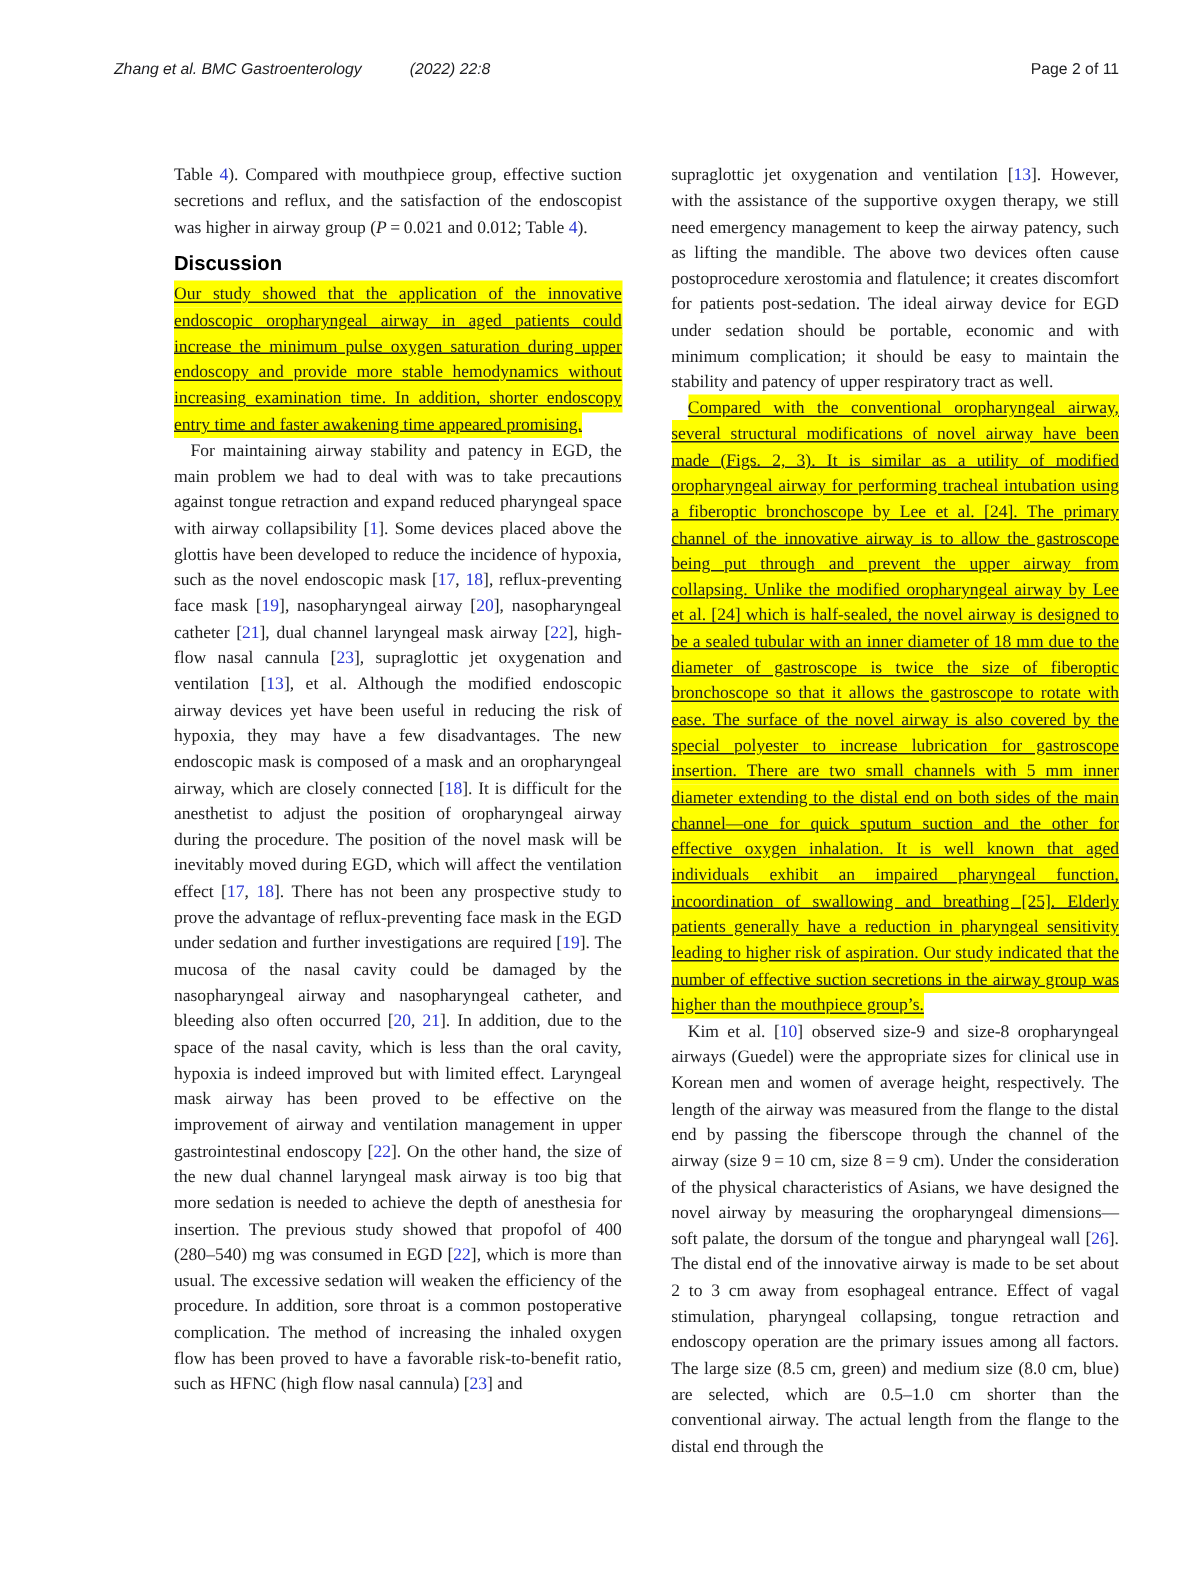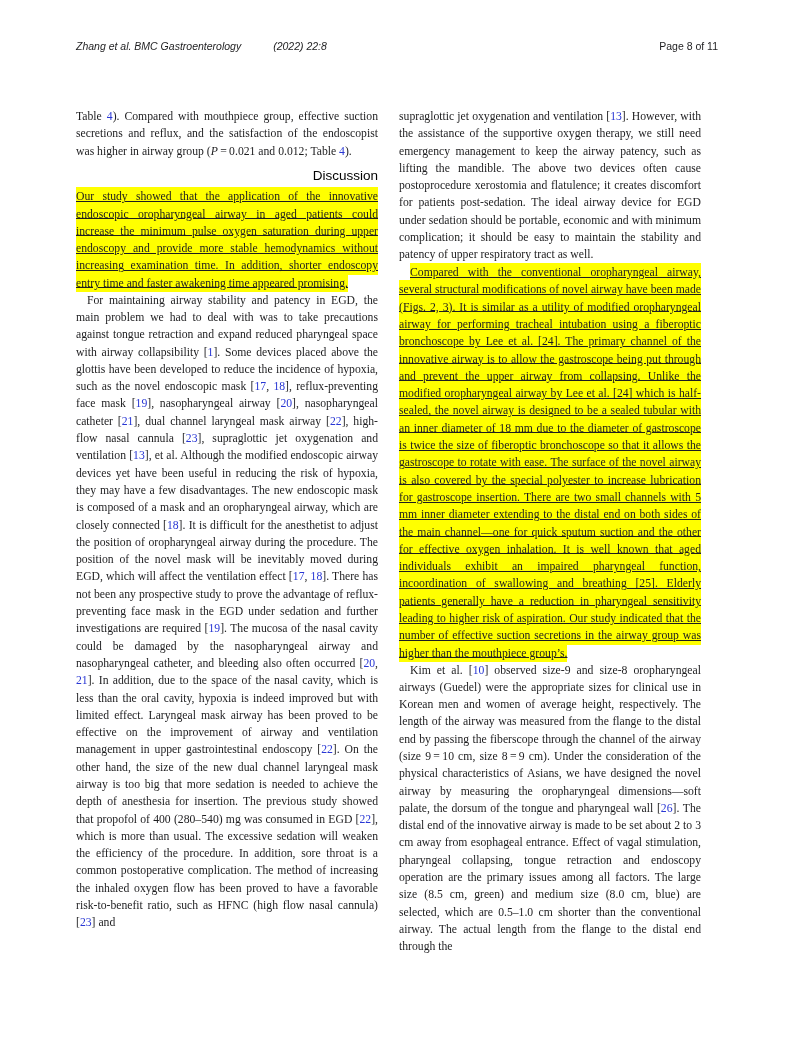--- a/index.html
+++ b/index.html
@@ -7,77 +7,78 @@
     width: 794px; height: 1055px;
     background: #ffffff;
     font-family: "Liberation Serif", serif;
     color: #1d1d1f;
     -webkit-font-smoothing: antialiased;
   }
   .page {
     position: relative;
     width: 794px; height: 1055px;
     box-sizing: border-box;
-    padding: 40px 76px 0 76px;
+    padding: 40px 48px 0 76px;
     overflow: hidden;
   }
   .page-header {
     display: flex;
     justify-content: space-between;
     align-items: baseline;
     font-family: "Liberation Sans", sans-serif;
     font-size: 10.5px;
     color: #1d1d1f;
   }
   .header-left { font-style: italic; }
   .header-left .issue-ref { margin-left: 32px; font-style: italic; }
   .header-right { font-style: normal; }
   .columns {
     display: flex;
-    gap: 21px;
+    gap: 33px;
     margin-top: 56px;
+    margin-left: 40px;
   }
   .col {
     width: 302px;
     font-size: 11.7px;
     line-height: 17.3px;
     text-align: justify;
     hyphens: auto;
     -webkit-hyphens: auto;
   }
   .para { margin: 0; }
   .para.indent { text-indent: 11px; }
   h2.section-heading {
     font-family: "Liberation Sans", sans-serif;
-    font-weight: normal;
+    font-weight: bold;
     font-size: 13.5px;
     line-height: 16px;
     margin: 8px 0 4px 0;
-    text-align: right;
+    text-align: left;
     color: #000000;
   }
   .hl {
     background: var(--highlight, #ffff00);
     padding: 2.6px 0;
     text-decoration: underline;
   }
   .run-plain { }
   .run-link { color: var(--link, #2836d4); }
   .run-italic { font-style: italic; }
 </style>
 </head>
 <body>
 
 <div class="page">
 
   <header class="page-header">
     <div class="header-left">
       <span>Zhang et al. BMC Gastroenterology</span><span class="issue-ref">(2022) 22:8</span>
     </div>
-    <div class="header-right">Page 8 of 11</div>
+    <div class="header-right">Page 2 of 11</div>
   </header>
 
   <main class="columns">
 
     <section class="col">
       <p class="para"><span class="run-plain">Table </span><span class="run-link">4</span><span class="run-plain">). Compared with mouthpiece group, effective suction secretions and reflux, and the satisfaction of the endoscopist was higher in airway group (</span><span class="run-italic">P</span><span class="run-plain"> = 0.021 and 0.012; Table </span><span class="run-link">4</span><span class="run-plain">).</span></p>
       <h2 class="section-heading">Discussion</h2>
       <p class="para"><span class="hl"><span class="run-plain">Our study showed that the application of the innovative endoscopic oropharyngeal airway in aged patients could increase the minimum pulse oxygen saturation during upper endoscopy and provide more stable hemodynamics without increasing examination time. In addition, shorter endoscopy entry time and faster awakening time appeared promising.</span></span></p>
       <p class="para indent"><span class="run-plain">For maintaining airway stability and patency in EGD, the main problem we had to deal with was to take precautions against tongue retraction and expand reduced pharyngeal space with airway collapsibility [</span><span class="run-link">1</span><span class="run-plain">]. Some devices placed above the glottis have been developed to reduce the incidence of hypoxia, such as the novel endoscopic mask [</span><span class="run-link">17</span><span class="run-plain">, </span><span class="run-link">18</span><span class="run-plain">], reflux-preventing face mask [</span><span class="run-link">19</span><span class="run-plain">], nasopharyngeal airway [</span><span class="run-link">20</span><span class="run-plain">], nasopharyngeal catheter [</span><span class="run-link">21</span><span class="run-plain">], dual channel laryngeal mask airway [</span><span class="run-link">22</span><span class="run-plain">], high-flow nasal cannula [</span><span class="run-link">23</span><span class="run-plain">], supraglottic jet oxygenation and ventilation [</span><span class="run-link">13</span><span class="run-plain">], et al. Although the modified endoscopic airway devices yet have been useful in reducing the risk of hypoxia, they may have a few disadvantages. The new endoscopic mask is composed of a mask and an oropharyngeal airway, which are closely connected [</span><span class="run-link">18</span><span class="run-plain">]. It is difficult for the anesthetist to adjust the position of oropharyngeal airway during the procedure. The position of the novel mask will be inevitably moved during EGD, which will affect the ventilation effect [</span><span class="run-link">17</span><span class="run-plain">, </span><span class="run-link">18</span><span class="run-plain">]. There has not been any prospective study to prove the advantage of reflux-preventing face mask in the EGD under sedation and further investigations are required [</span><span class="run-link">19</span><span class="run-plain">]. The mucosa of the nasal cavity could be damaged by the nasopharyngeal airway and nasopharyngeal catheter, and bleeding also often occurred [</span><span class="run-link">20</span><span class="run-plain">, </span><span class="run-link">21</span><span class="run-plain">]. In addition, due to the space of the nasal cavity, which is less than the oral cavity, hypoxia is indeed improved but with limited effect. Laryngeal mask airway has been proved to be effective on the improvement of airway and ventilation management in upper gastrointestinal endoscopy [</span><span class="run-link">22</span><span class="run-plain">]. On the other hand, the size of the new dual channel laryngeal mask airway is too big that more sedation is needed to achieve the depth of anesthesia for insertion. The previous study showed that propofol of 400 (280–540) mg was consumed in EGD [</span><span class="run-link">22</span><span class="run-plain">], which is more than usual. The excessive sedation will weaken the efficiency of the procedure. In addition, sore throat is a common postoperative complication. The method of increasing the inhaled oxygen flow has been proved to have a favorable risk-to-benefit ratio, such as HFNC (high flow nasal cannula) [</span><span class="run-link">23</span><span class="run-plain">] and</span></p>
     </section>

